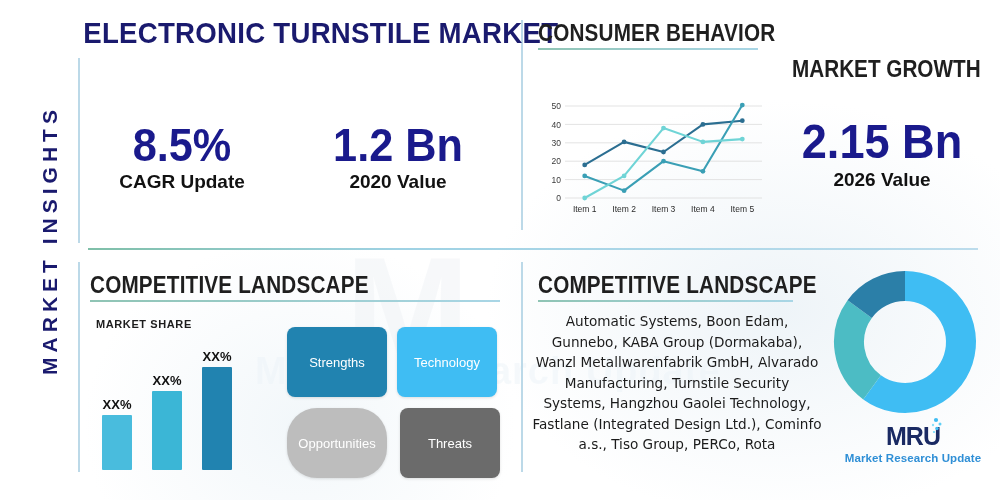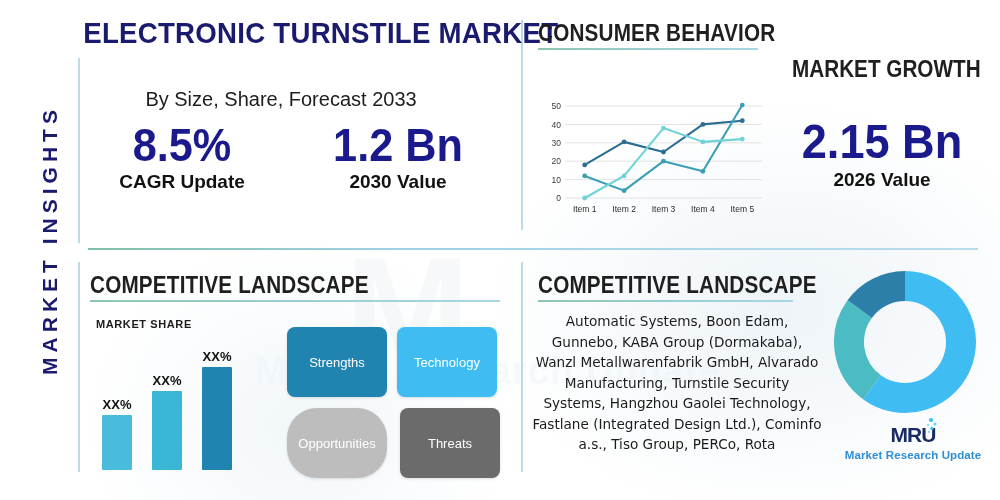--- a/index.html
+++ b/index.html
@@ -97,21 +97,21 @@
   .sw2{left:0;top:81px;border-radius:30px;}.sw3{left:113px;top:81px;}
 
   
   .complist{position:absolute;left:532px;top:311px;width:290px;
     text-align:center;font-size:13.6px;line-height:20.5px;color:#1b1b1b;
     font-family:"DejaVu Sans",sans-serif;}
 
   
   .donut{position:absolute;left:831px;top:268px;width:148px;height:148px;}
   .logo{position:absolute;left:838px;top:424px;width:150px;text-align:center;}
-  .logo-mru{font-size:21px;font-weight:700;color:#1a2a63;letter-spacing:-1px;
+  .logo-mru{font-size:25px;font-weight:700;color:#1a2a63;letter-spacing:-1px;
     line-height:1;font-family:"Liberation Sans",sans-serif;position:relative;display:inline-block;}
   .logo-sub{font-size:11.5px;font-weight:700;color:#2f8fd6;margin-top:3px;
     letter-spacing:.1px;}
   .droplets{position:absolute;right:-3px;top:-7px;width:14px;height:20px;}
 </style>
 </head>
 <body>
 
 <div id="root">
 
@@ -124,29 +124,28 @@
     <div class="rail-text">MARKET INSIGHTS</div>
   </div>
 
   <div class="vline l-top"></div>
   <div class="vline l-bot"></div>
   <div class="vline r-top"></div>
   <div class="vline r-bot"></div>
   <div class="hline"></div>
 
   <div class="main-title">ELECTRONIC TURNSTILE MARKET</div>
-  <div class="subtitle">By Size, Share, Forecast 2033</div>
 
   <div class="kpi kpi-cagr">
     <div class="big">8.5%</div>
     <div class="lab">CAGR Update</div>
   </div>
   <div class="kpi kpi-2026">
     <div class="big">1.2 Bn</div>
-    <div class="lab">2030 Value</div>
+    <div class="lab">2020 Value</div>
   </div>
   <div class="kpi kpi-2033">
     <div class="big">2.15 Bn</div>
     <div class="lab">2026 Value</div>
   </div>
 
   <div class="sec-title t-consumer">CONSUMER BEHAVIOR</div>
   <div class="sec-underline u-consumer"></div>
 
   <div class="mg-title">MARKET GROWTH</div>

